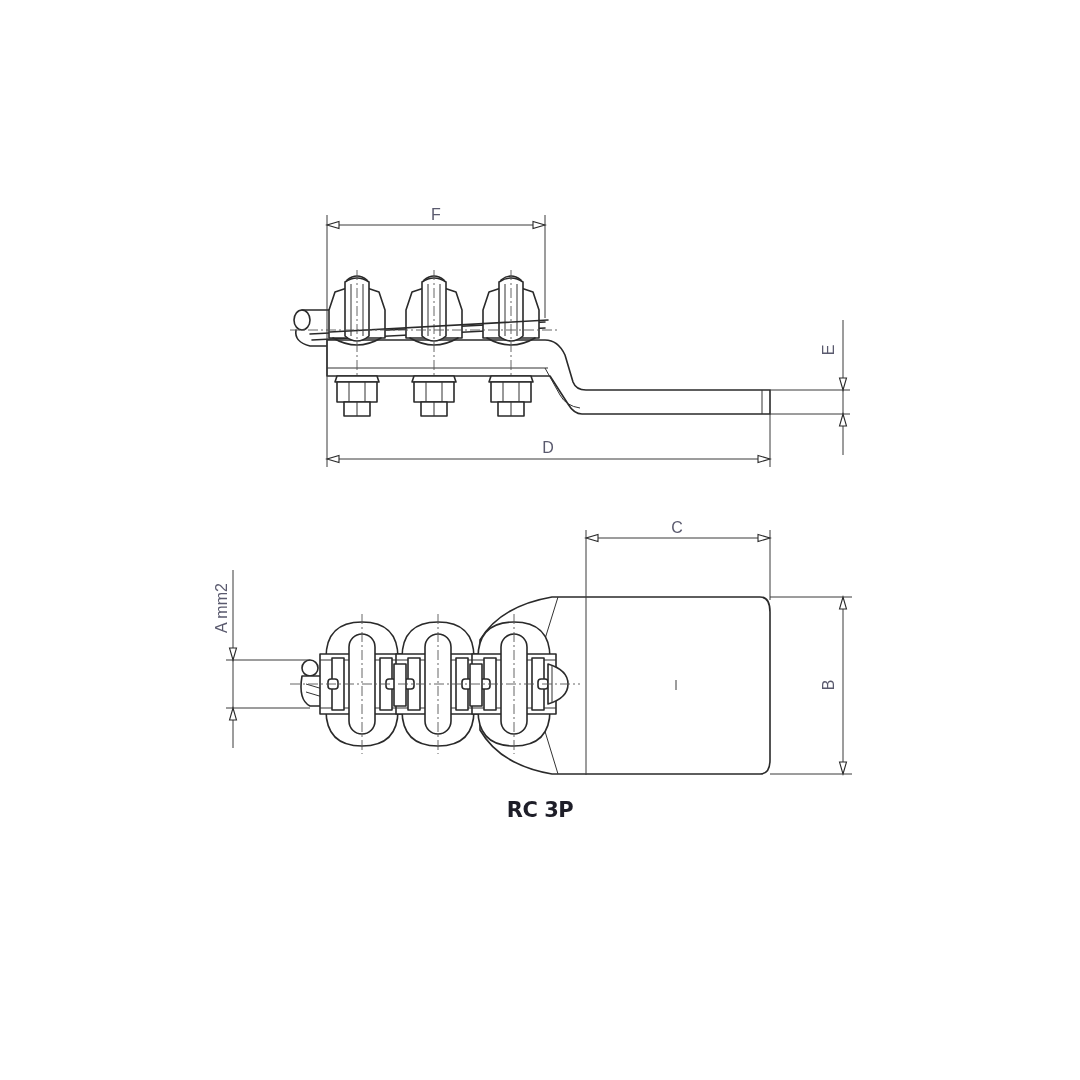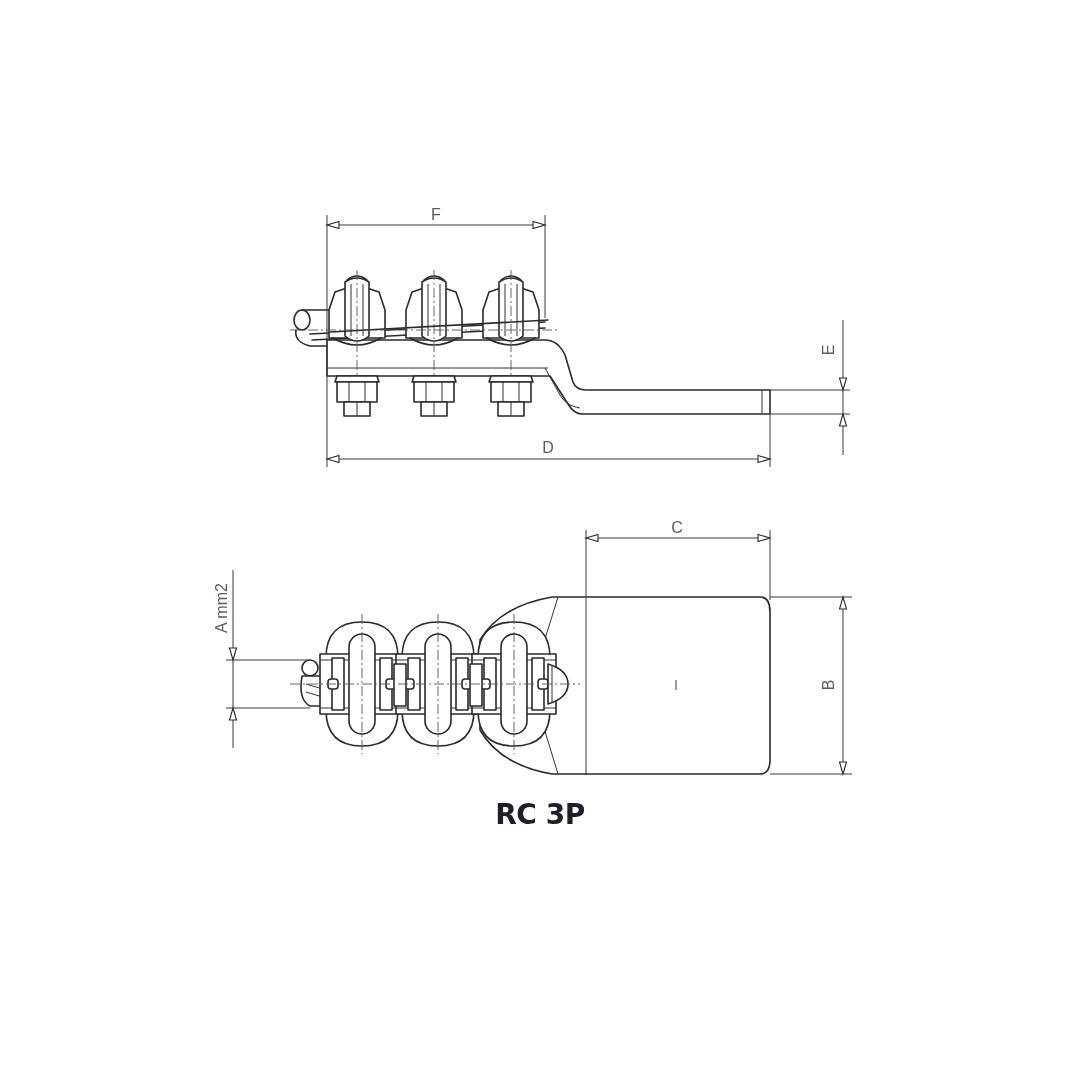--- a/index.html
+++ b/index.html
@@ -7,21 +7,21 @@
          font-family: "Liberation Sans", sans-serif; }
   svg { position: absolute; left: 0; top: 0; }
   .ln { stroke: #2a2a2a; stroke-width: 1.6; fill: none; stroke-linejoin: round; stroke-linecap: round; }
   .ln-w { stroke: #2a2a2a; stroke-width: 1.6; fill: #ffffff; stroke-linejoin: round; }
   .thin { stroke: #333; stroke-width: 1; fill: none; }
   .center { stroke: #555; stroke-width: 0.9; fill: none; stroke-dasharray: 10 3 2 3; }
   .dim { stroke: #3a3a3a; stroke-width: 1; fill: none; }
   .arrow { fill: #ffffff; stroke: #2a2a2a; stroke-width: 1.1; }
   .dimtext { font-family: "Liberation Sans", sans-serif; font-size: 16px; fill: #5a5a6e; }
   .title { position: absolute; left: 0; width: 1080px; top: 798px; text-align: center;
-           font-family: "DejaVu Sans", sans-serif; font-weight: bold; font-size: 28px;
+           font-family: "DejaVu Sans", sans-serif; font-weight: bold; font-size: 21px;
            color: #1e1e28; letter-spacing: -0.5px; }
 </style>
 </head>
 <body>
 
 <svg width="1080" height="1080" viewBox="0 0 1080 1080">
   <defs>
 
     <path id="arrR" d="M0,0 L-12,-3.5 L-12,3.5 Z" class="arrow"></path>
 

